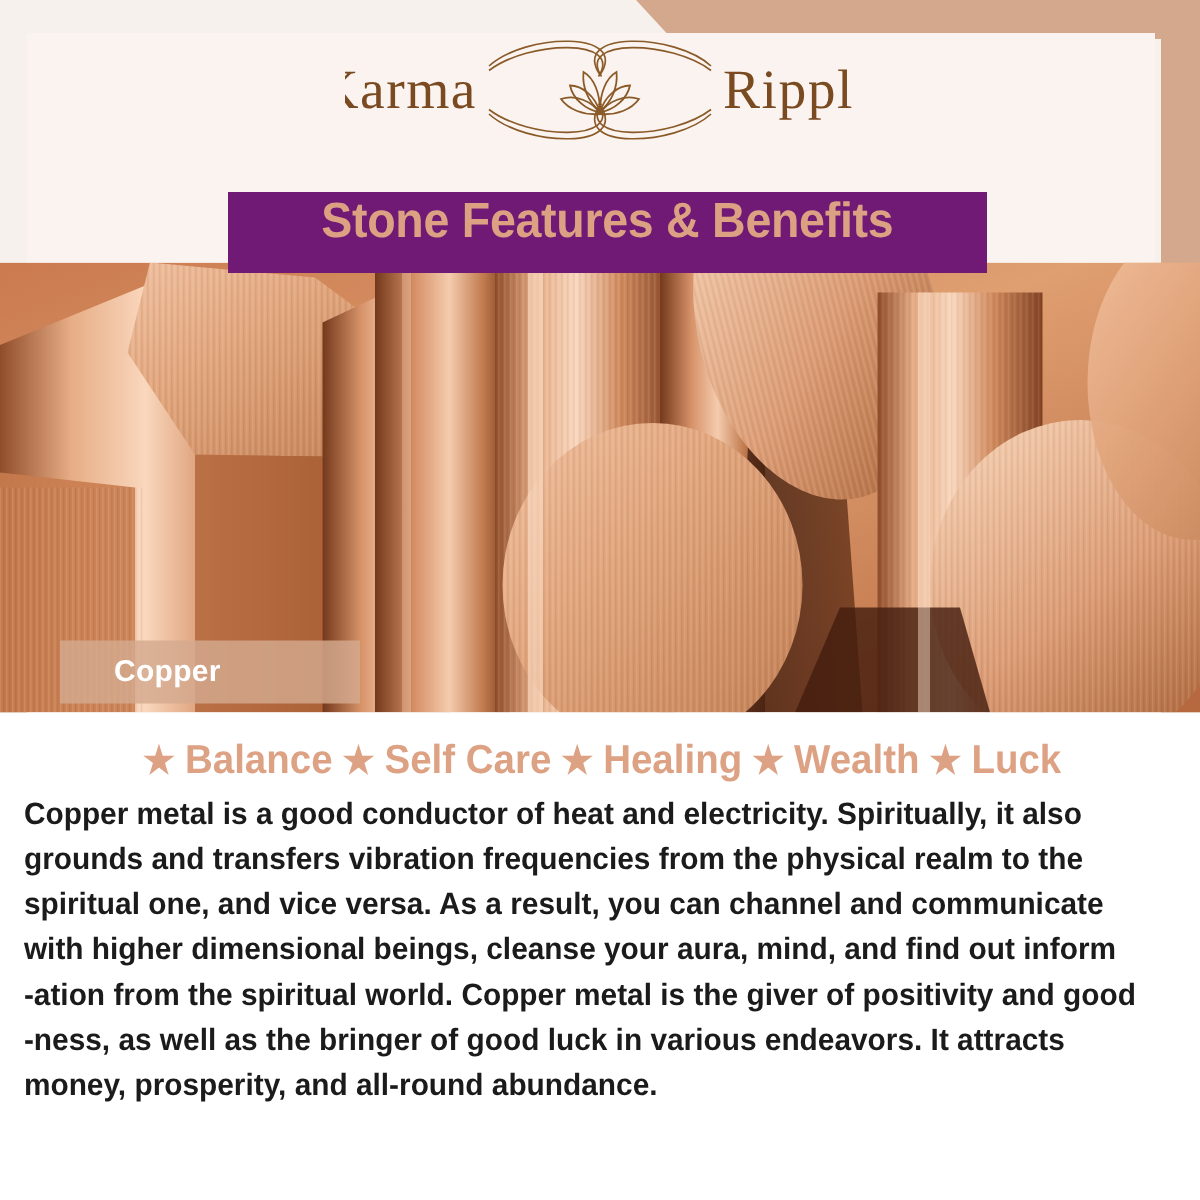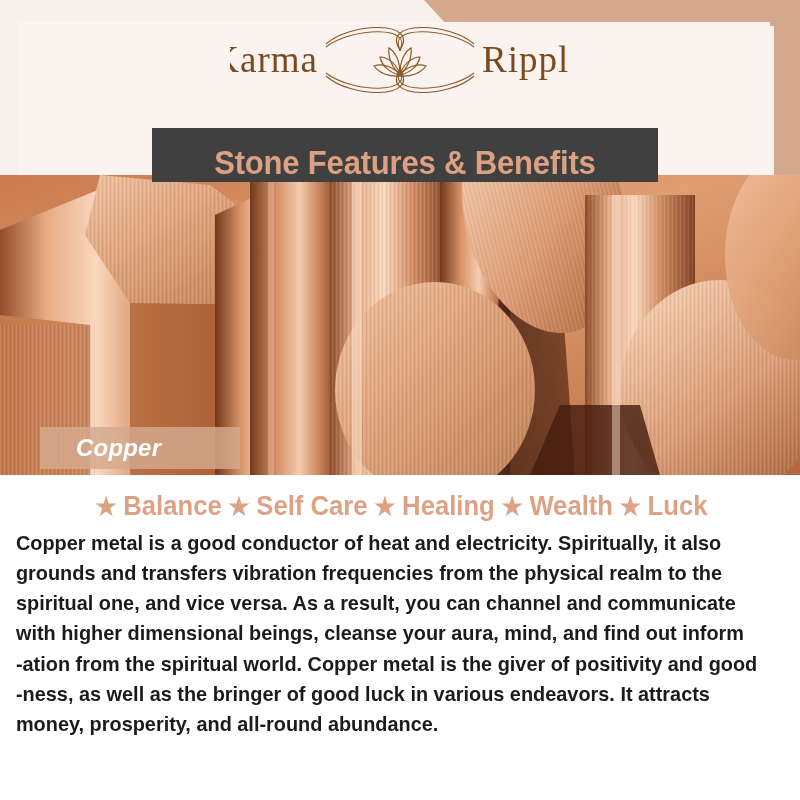--- a/index.html
+++ b/index.html
@@ -36,22 +36,22 @@
     fill:#7a4a20;
     letter-spacing:1px;
   }
 
   
   .title-banner {
     position:absolute;
     left:152px; right:142px;
     top:128px;
     height:54px;
-    background:#404040;
-    display:flex; align-items:flex-end; justify-content:center;
+    background:#701a75;
+    display:flex; align-items:flex-start; justify-content:center;
     z-index:3;
   }
   .title-banner h1 {
     font-family:"Liberation Sans Narrow","Liberation Sans", sans-serif;
     font-size:33px;
     font-weight:bold;
     color:#dca183;
     letter-spacing:-0.2px;
     transform:scaleX(0.94);
     white-space:nowrap;
@@ -71,25 +71,24 @@
   .photo-label {
     position:absolute;
     left:40px; bottom:6px;
     width:200px; height:42px;
     background:rgba(212,170,143,0.82);
     display:flex; align-items:center;
     z-index:4;
   }
   .photo-label span {
     color:#ffffff;
-    font-size:24px;
+    font-size:20px;
     font-weight:bold;
     padding-left:36px;
     letter-spacing:0.2px;
-    font-style:italic;
   }
 
   
   .content {
     position:absolute;
     left:0; right:0; top:475px; bottom:0;
     background:#ffffff;
     z-index:3;
     padding:16px 14px 0 14px;
   }

